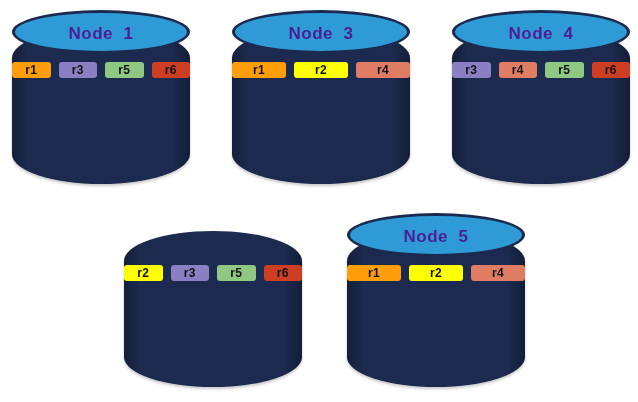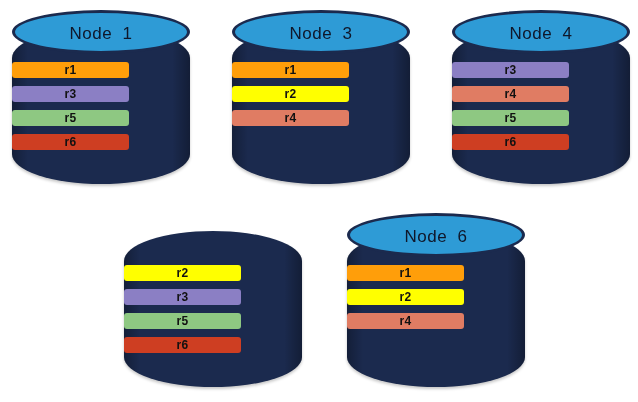--- a/index.html
+++ b/index.html
@@ -64,39 +64,39 @@
     background: #2e9bd6;
     border: 3px solid #1b2a4e;
     box-sizing: border-box;
     z-index: 3;
     display: flex;
     align-items: center;
     justify-content: center;
   }
 
   .node-title {
-    color: #0f172a;
+    color: #4c1d95;
     font-size: 17px;
-    font-weight: normal;
+    font-weight: bold;
     letter-spacing: 0.5px;
     white-space: pre;
     line-height: 1;
     position: relative;
     top: 1px;
   }
 
   .records {
     position: absolute;
     left: 0;
     top: 56px;
     width: 178px;
     z-index: 4;
     display: flex;
-    flex-direction: column;
-    align-items: flex-start;
+    flex-direction: row;
+    align-items: center;
     gap: 8px;
   }
 
   .record-bar {
     width: 117px;
     height: 16px;
     border-radius: 3px;
     display: flex;
     align-items: center;
     justify-content: center;
@@ -185,21 +185,21 @@
           <span class="record-label">r5</span>
         </div>
         <div class="record-bar" style="background: rgb(206, 62, 34);">
           <span class="record-label">r6</span>
         </div>
       </div>
     </div>
     <div class="node" style="left: 347px; top: 209px;">
       <div class="cyl-body"></div>
       <div class="cyl-top">
-        <span class="node-title">Node  6</span>
+        <span class="node-title">Node  5</span>
       </div>
       <div class="records">
         <div class="record-bar" style="background: rgb(255, 158, 10);">
           <span class="record-label">r1</span>
         </div>
         <div class="record-bar" style="background: rgb(255, 255, 0);">
           <span class="record-label">r2</span>
         </div>
         <div class="record-bar" style="background: rgb(224, 124, 99);">
           <span class="record-label">r4</span>

